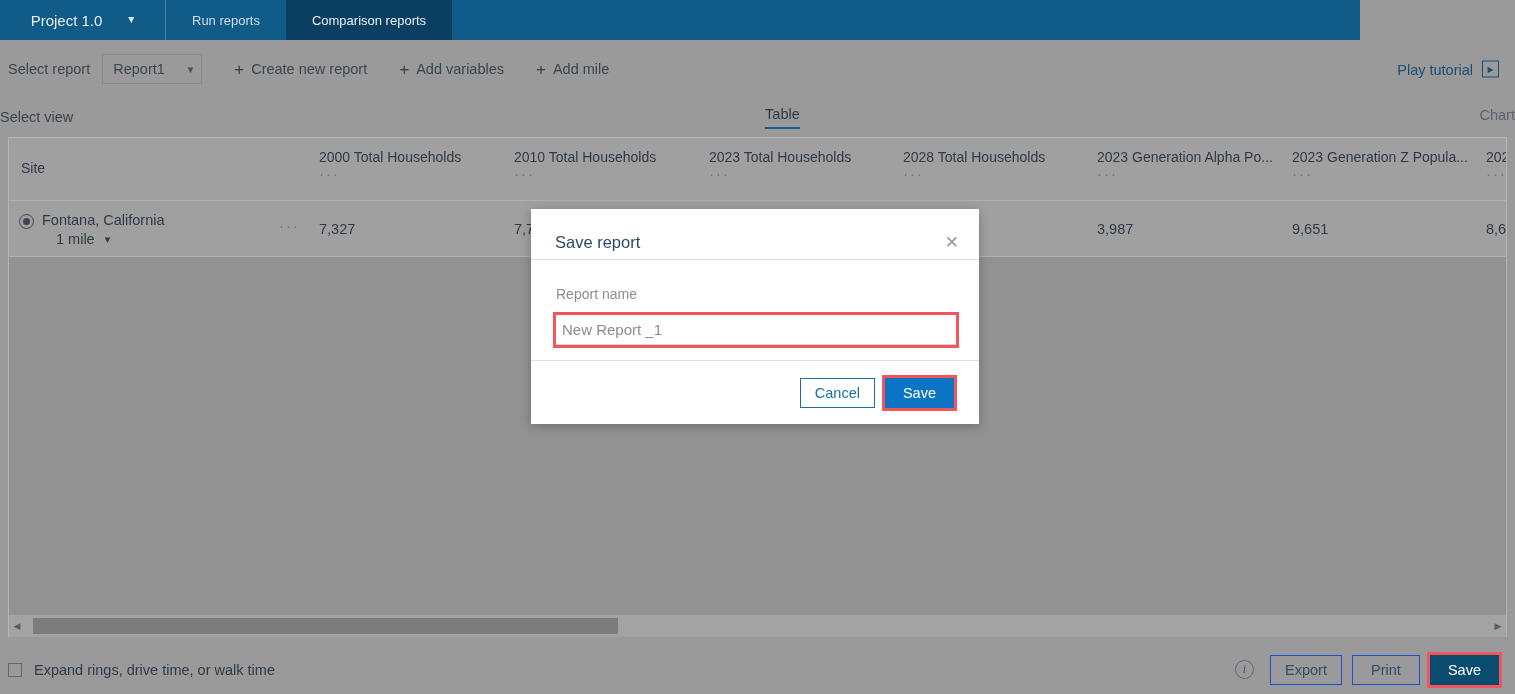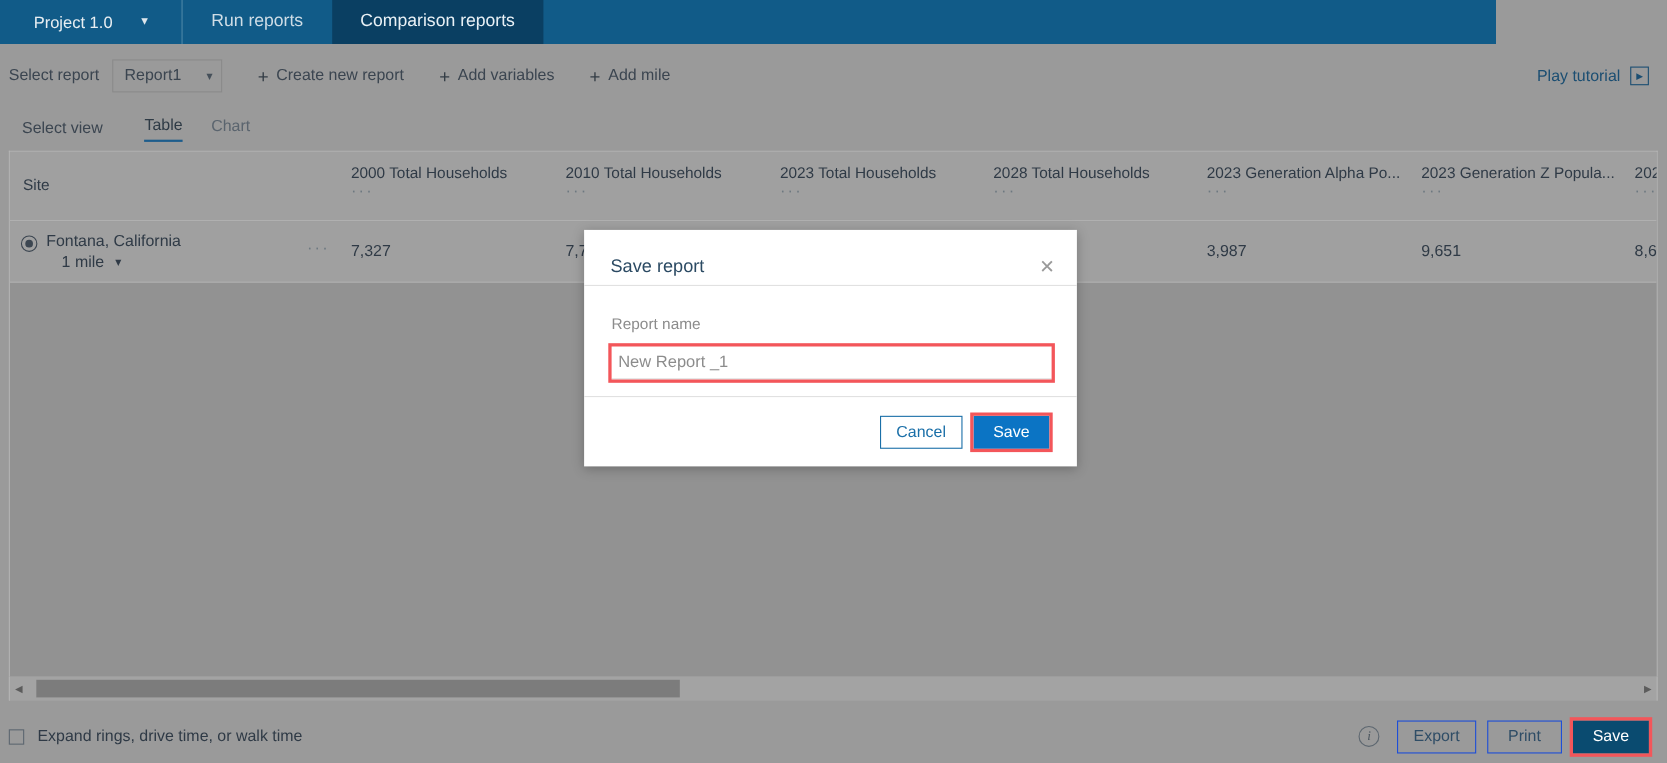--- a/index.html
+++ b/index.html
@@ -27,21 +27,21 @@
     display: flex; align-items: center; justify-content: center;
     gap: 26px;
     color: #e8eef2; font-size: 15px;
     border-right: 1px solid #4d86a6;
     cursor: pointer;
   }
   .nav-project .chev { font-size: 12px; opacity: .95; transform: translateY(-1px); }
   .nav-tab {
     padding: 0 26px;
     display: flex; align-items: center; justify-content: center;
-    color: #cfdde6; font-size: 16px;
+    color: #cfdde6; font-size: 13px;
     cursor: pointer;
   }
   .nav-tab.active { background: #0a3f62; color: #e9f1f6; }
 
   
   .toolbar {
     position: absolute; left: 0; top: 40px;
     width: 1515px; height: 58px;
     display: flex; align-items: center;
     padding-left: 8px;
@@ -73,21 +73,22 @@
     border: 1px solid #1b4e72;
     display: flex; align-items: center; justify-content: center;
     font-size: 8px; color: #1b4e72;
   }
 
   
   .viewrow {
     position: absolute; left: 0; top: 98px;
     width: 1515px; height: 38px;
     display: flex; align-items: center;
-    padding-left: 20px;
+    padding-left: 0;
+    justify-content: space-between;
   }
   .view-tab {
     margin-left: 26px;
     font-size: 14.5px; color: #5a646e;
     padding-bottom: 5px;
     cursor: pointer;
   }
   .view-tab.active {
     color: #2e3a45;
     border-bottom: 2px solid #1d5d8c;

